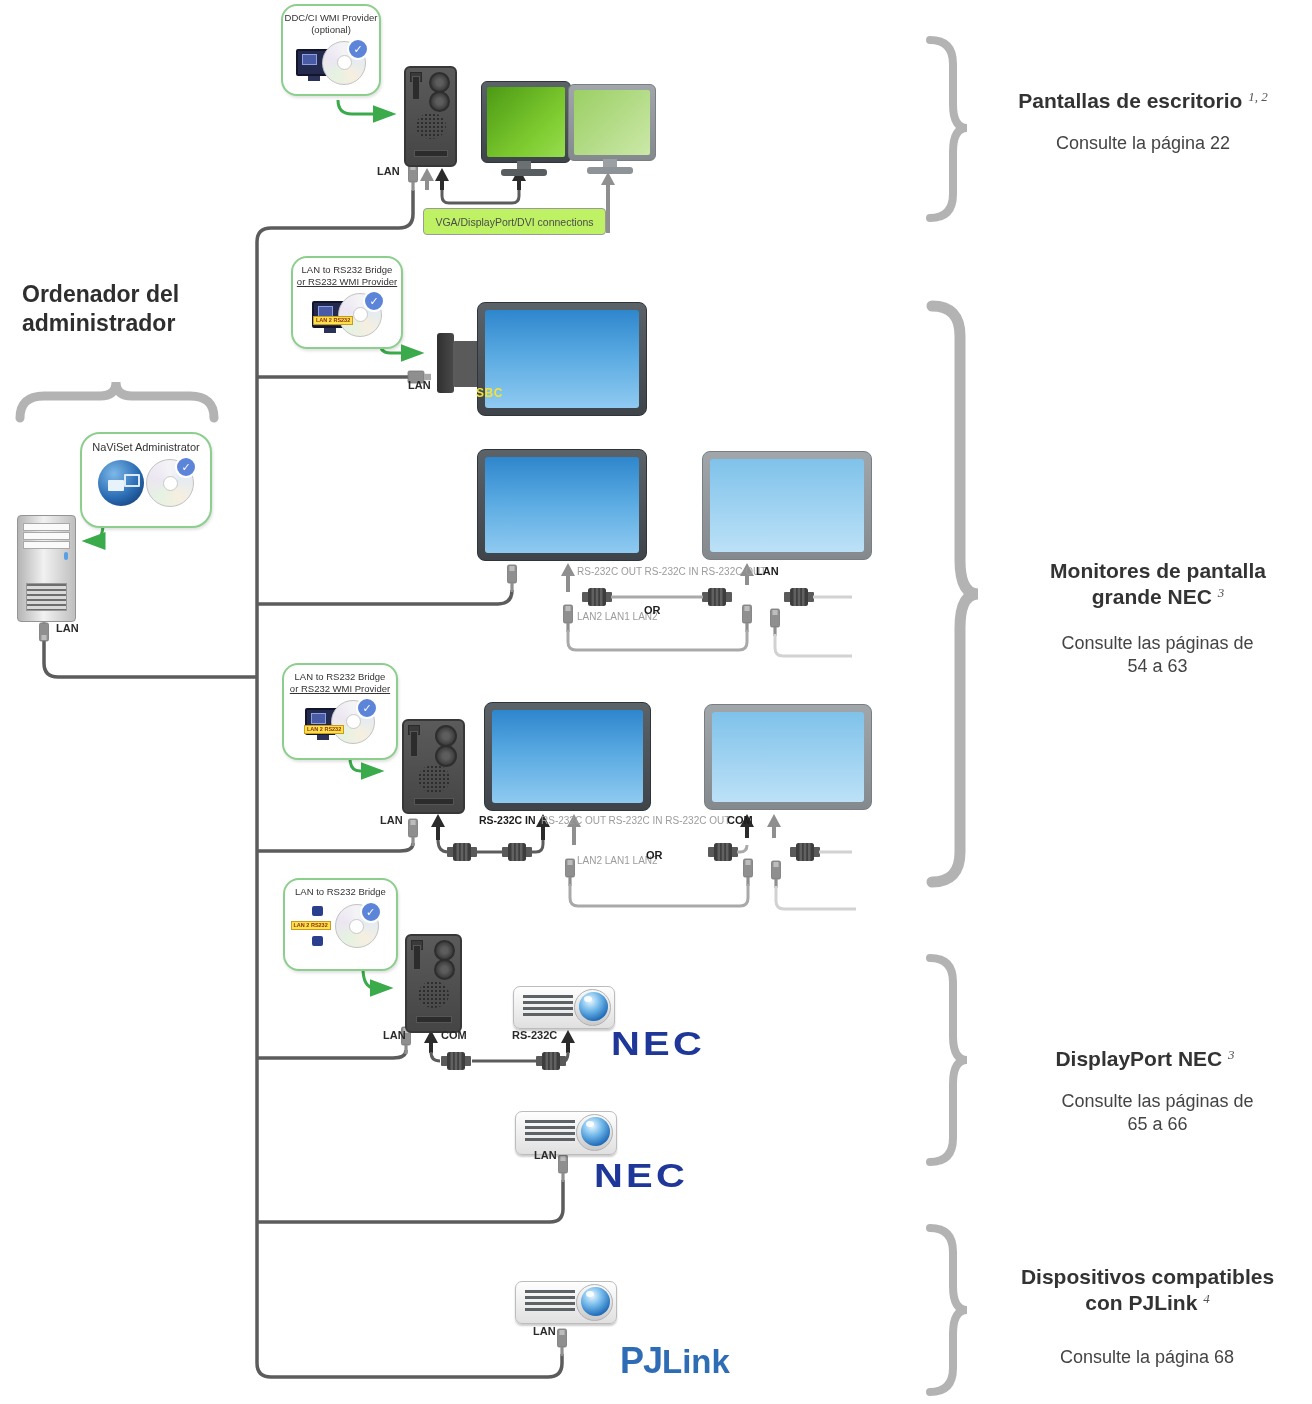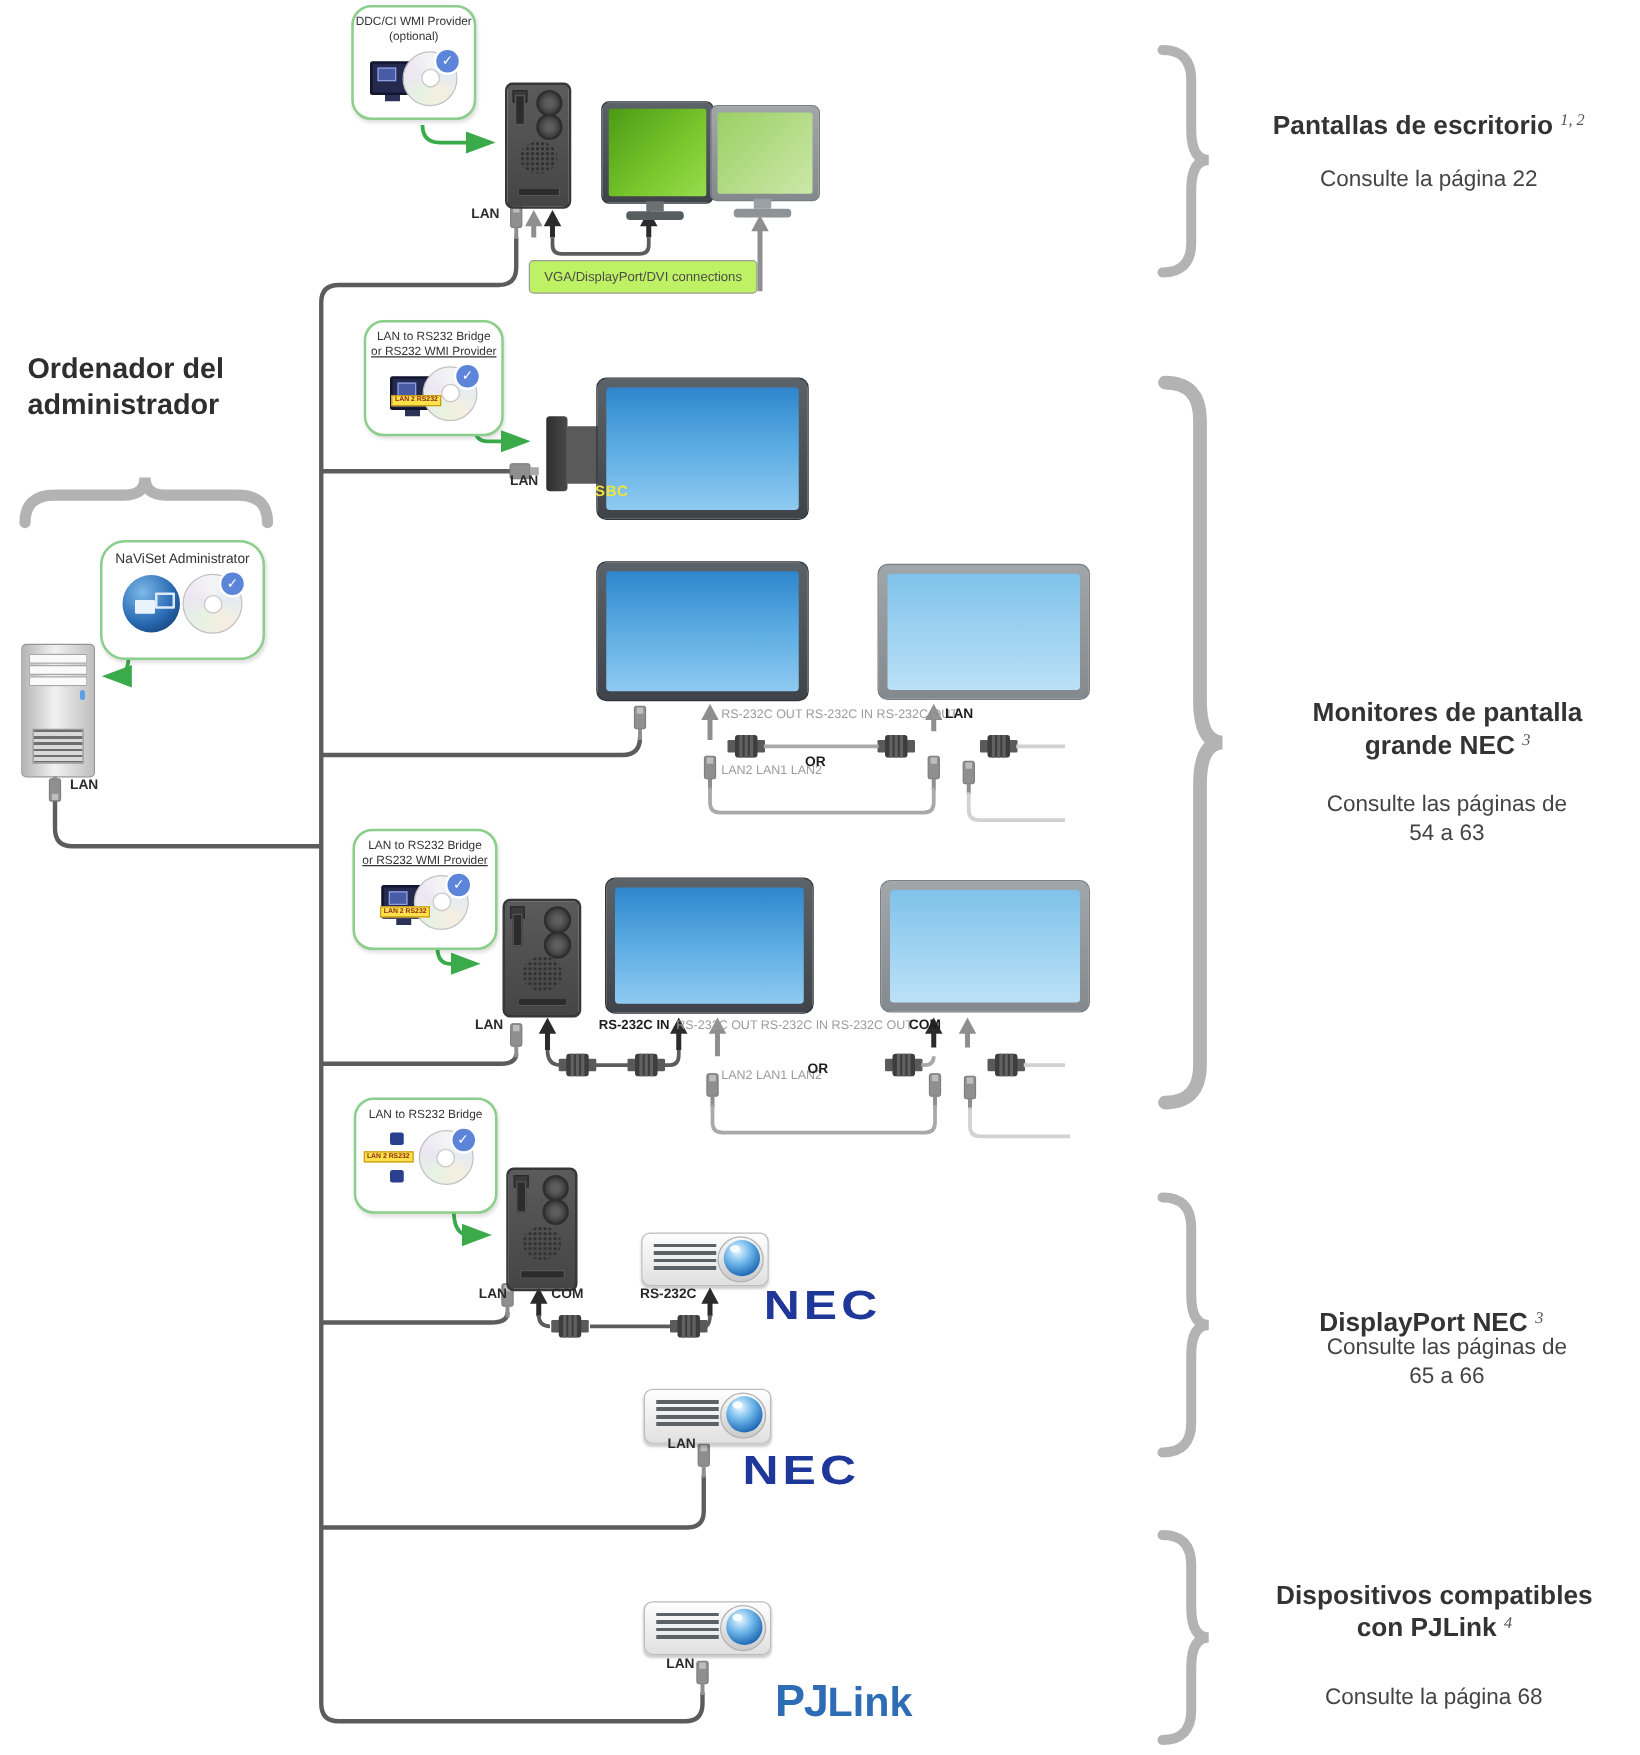--- a/index.html
+++ b/index.html
@@ -396,20 +396,20 @@
   <div class="callout-n" style="left:978px;top:132px;width:330px;">Consulte la página 22</div>
 
   <div class="callout-h" style="left:1032px;top:558px;width:252px;">
     <span>Monitores de pantalla grande NEC</span> <i class="sup">3</i>
   </div>
   <div class="callout-n" style="left:1050px;top:632px;width:215px;">Consulte las páginas de 54 a 63</div>
 
   <div class="callout-h" style="left:1000px;top:1046px;width:290px;">
     <span>DisplayPort NEC</span> <i class="sup">3</i>
   </div>
-  <div class="callout-n" style="left:1050px;top:1066px;width:215px;">Consulte las páginas de 65 a 66</div>
+  <div class="callout-n" style="left:1050px;top:1090px;width:215px;">Consulte las páginas de 65 a 66</div>
 
   <div class="callout-h" style="left:1005px;top:1264px;width:285px;">
     <span>Dispositivos compatibles con PJLink</span> <i class="sup">4</i>
   </div>
   <div class="callout-n" style="left:1002px;top:1346px;width:290px;">Consulte la página 68</div>
 
 </div>
 
 </body></html>

